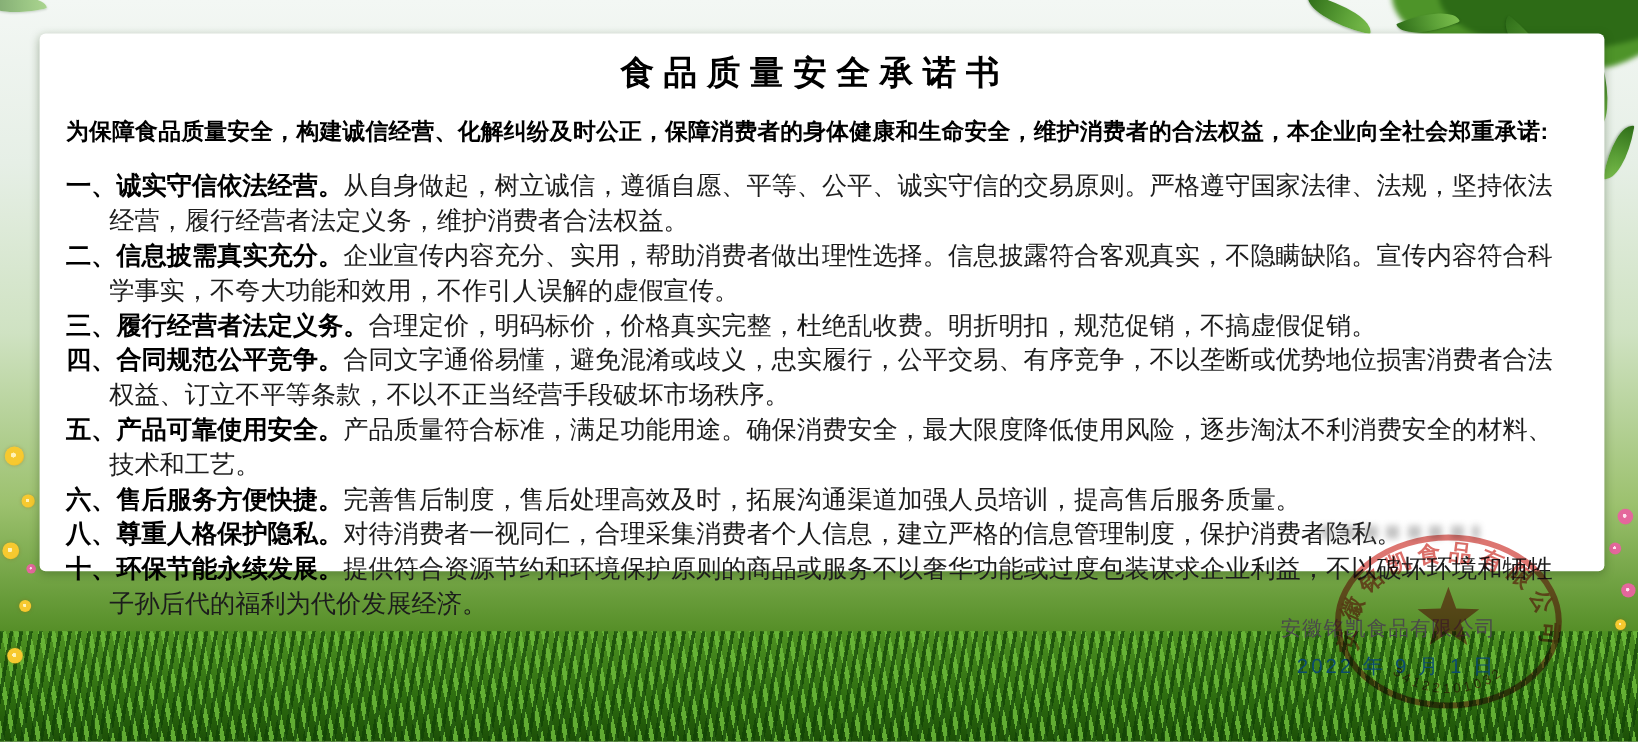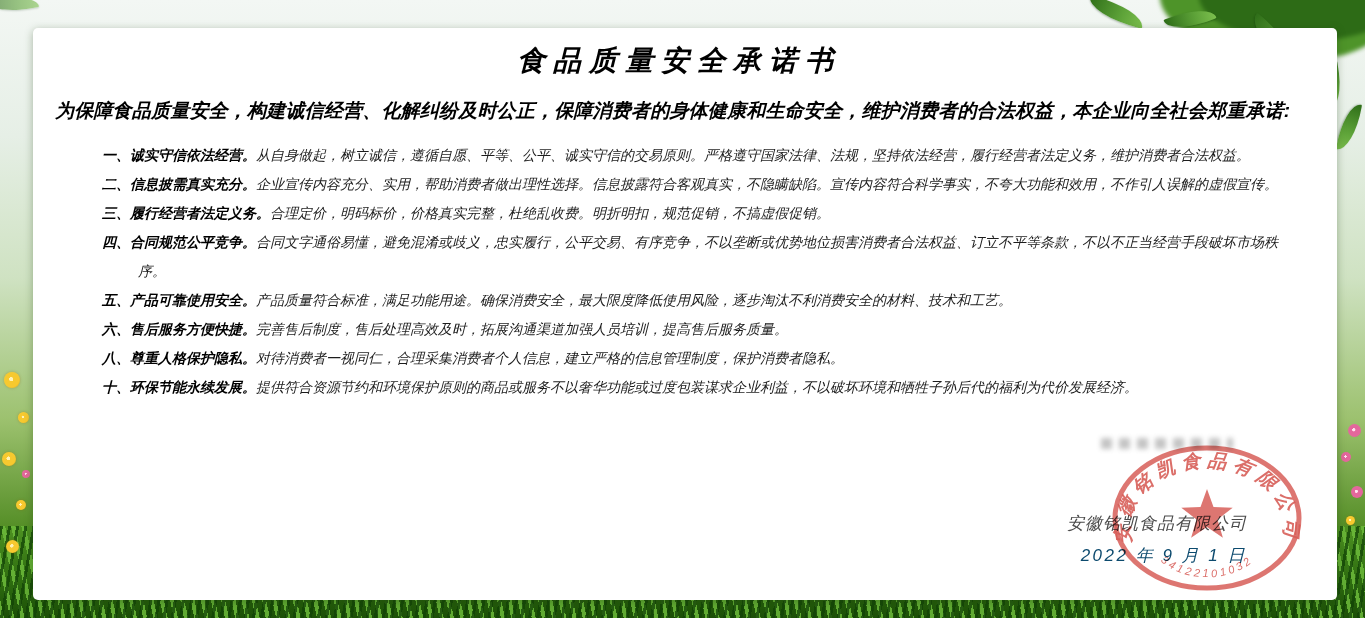--- a/index.html
+++ b/index.html
@@ -19,36 +19,35 @@
       linear-gradient(180deg,#4e9222 0%,#2e6d10 60%,#1c4f07 100%);
   }
   .leaf { position:absolute; background:linear-gradient(100deg,#2e6d18,#5da238 60%,#7cbf4e); border-radius:4% 100% 4% 100%; box-shadow:0 1px 2px rgba(0,40,0,.3); }
   .leafblob { position:absolute; border-radius:50%; filter:blur(2px); }
   .flower { position:absolute; border-radius:50%; }
   .flower.yellow { background:radial-gradient(circle at 45% 45%, #fff3b8 0 16%, #f7c92f 18% 62%, #d69312 100%); box-shadow:0 0 3px rgba(150,100,0,.4); }
   .flower.pink { background:radial-gradient(circle at 45% 45%, #ffe1ee 0 14%, #e4679c 18% 66%, #b93d6e 100%); }
 
   
   .card {
-    position:absolute; left:33px; top:28px; width:1304px; height:572px;
+    position:absolute; left:33px; top:28px; width:1304px; height:448px;
     background:#ffffff; border-radius:5px;
     box-shadow:0 2px 8px rgba(30,60,15,.35);
     padding:10px 34px 0 22px;
     color:#111;
-    font-style:italic;
   }
   .title {
     text-align:center; font-size:28px; font-weight:bold; color:#000;
     letter-spacing:8px; margin-top:4px;
   }
   .intro {
     margin-top:17px; font-size:19px; font-weight:bold; color:#000;
     line-height:27px; white-space:nowrap; letter-spacing:.2px;
   }
-  .items { list-style:none; margin-top:17px; font-size:14px; line-height:29px; color:#1c1c1c;margin-left:47px; }
+  .items { list-style:none; margin-top:17px; font-size:21px; line-height:29px; color:#1c1c1c; }
   .item { padding-left:36px; text-indent:-36px; }
   .item .num, .item .head { font-weight:bold; color:#000; }
 
   
   .signature { position:absolute; top:484px; right:90px; text-align:right; }
   .sig-company { font-size:17px; color:#4a4a4a; letter-spacing:1px; }
   .sig-date { font-size:17px; color:#0c4a6e; letter-spacing:2.5px; margin-top:9px; }
   .artifact {
     position:absolute; top:410px; right:104px; width:132px; height:11px;
     background:repeating-linear-gradient(90deg,#7d7d7d 0 11px, rgba(0,0,0,0) 11px 18px);

